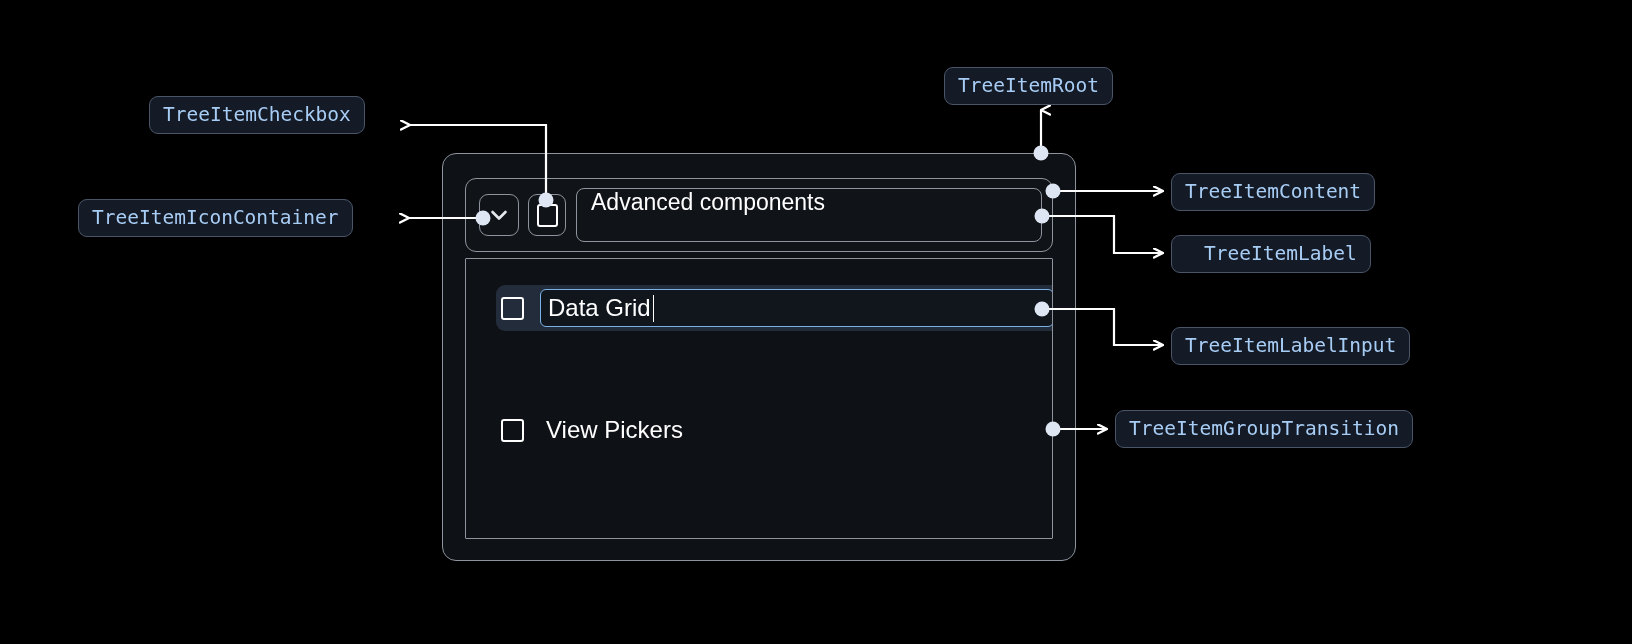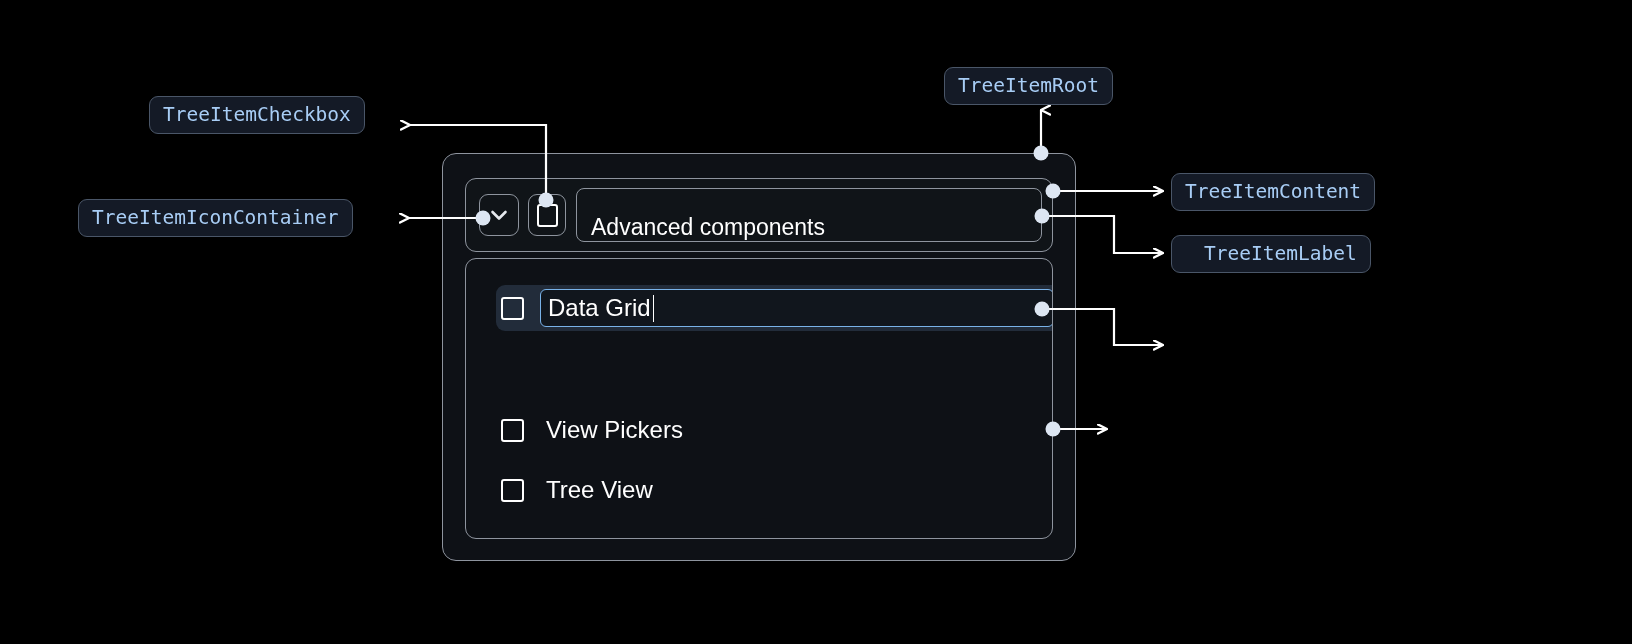--- a/index.html
+++ b/index.html
@@ -109,36 +109,36 @@
   }
 
   #root-label {
     box-sizing: border-box;
     margin-left: 10px;
     flex: 1 1 auto;
     height: 54px;
     border: 1px solid #8e949e;
     border-radius: 8px;
     display: flex;
-    align-items: flex-end;
+    align-items: flex-start;
     padding-left: 14px;
     color: #ffffff;
     font-size: 23px;
     margin-right: 10px;
   }
 
   #tree-group {
     position: absolute;
     left: 465px;
     top: 258px;
     width: 588px;
     height: 281px;
     box-sizing: border-box;
     border: 1px solid #8e949e;
-    border-radius: 11px;
+    border-radius: 1px;
     background: #0e1116;
     overflow: hidden;
   }
 
   .child-row {
     position: absolute;
     left: 30px;
     width: 558px;
     height: 50px;
     display: flex;
@@ -223,24 +223,20 @@
           <span class="caret"></span>
       </span>
     </div>
 
 
     <div class="child-row" style="top:146px;">
       <span class="child-cb"></span>
       <span class="child-text">View Pickers</span>
     </div>
 
-    <div class="child-row" style="top:206px;">
-      <span class="child-cb"></span>
-      <span class="child-text">Tree View</span>
-    </div>
   </div>
 
   <svg id="wires" viewBox="0 0 1632 644" xmlns="http://www.w3.org/2000/svg">
     <defs>
       <marker id="arrR" markerWidth="11" markerHeight="11" refX="10" refY="5.5" orient="auto" markerUnits="userSpaceOnUse">
         <path d="M1,1 L10,5.5 L1,10" fill="none" stroke="#ffffff" stroke-width="2.4" stroke-linecap="round" stroke-linejoin="round"></path>
       </marker>
       <marker id="arrL" markerWidth="11" markerHeight="11" refX="1" refY="5.5" orient="auto" markerUnits="userSpaceOnUse">
         <path d="M10,1 L1,5.5 L10,10" fill="none" stroke="#ffffff" stroke-width="2.4" stroke-linecap="round" stroke-linejoin="round"></path>
       </marker>
@@ -280,15 +276,17 @@
   <div class="pill" style="left:149px; top:96px;">TreeItemCheckbox</div>
 
   <div class="pill" style="left:78px; top:199px;">TreeItemIconContainer</div>
 
   <div class="pill" style="left:944px; top:67px;">TreeItemRoot</div>
 
   <div class="pill" style="left:1171px; top:173px;text-align:right;">TreeItemContent</div>
 
   <div class="pill" style="left:1171px; top:235px;padding-left:32px;">TreeItemLabel</div>
 
-
+  <div class="pill" style="left:1171px; top:327px;">TreeItemLabelInput</div>
+
+  <div class="pill" style="left:1115px; top:410px;">TreeItemGroupTransition</div>
 
 </div>
 
 </body></html>

